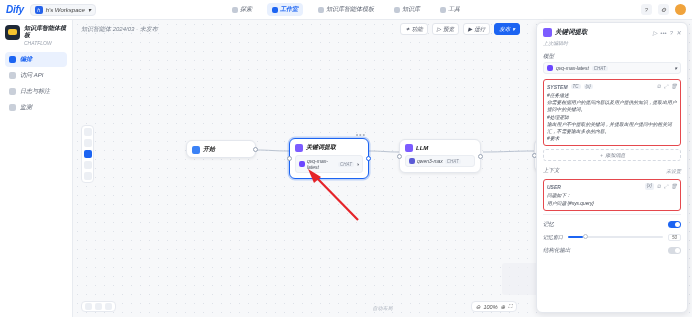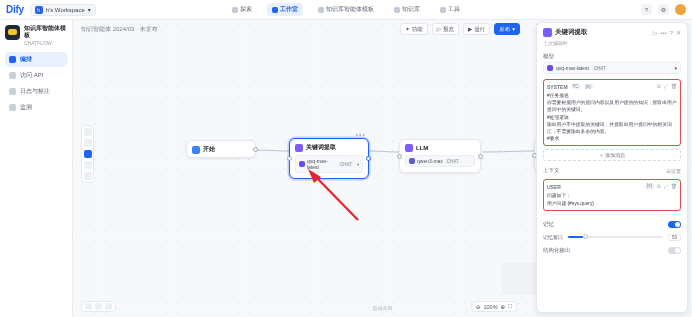--- a/index.html
+++ b/index.html
@@ -5,21 +5,21 @@
   * { box-sizing: border-box; }
   html, body { margin:0; padding:0; }
   body {
     width: 692px; height: 317px;
     font-family: "Liberation Sans", sans-serif;
     font-size: 7px;
     color: #1f2329;
     background: #f4f6f9;
     overflow: hidden;
   }
-  .app { position: relative; width: 692px; height: 317px; }
+  .app { position: relative; width: 692px; height: 317px; font-style: italic; }
 
   
   .topbar {
     position: absolute; top:0; left:0; right:0; height: 20px;
     background: #ffffff; border-bottom: 1px solid #e8ebf0;
     display: flex; align-items: center; padding: 0 6px; gap: 6px;
   }
   .logo { font-size: 10px; font-weight: bold; color: #1c64f2; letter-spacing: -0.3px; }
   .ws-chip {
     display:flex; align-items:center; gap:3px;

